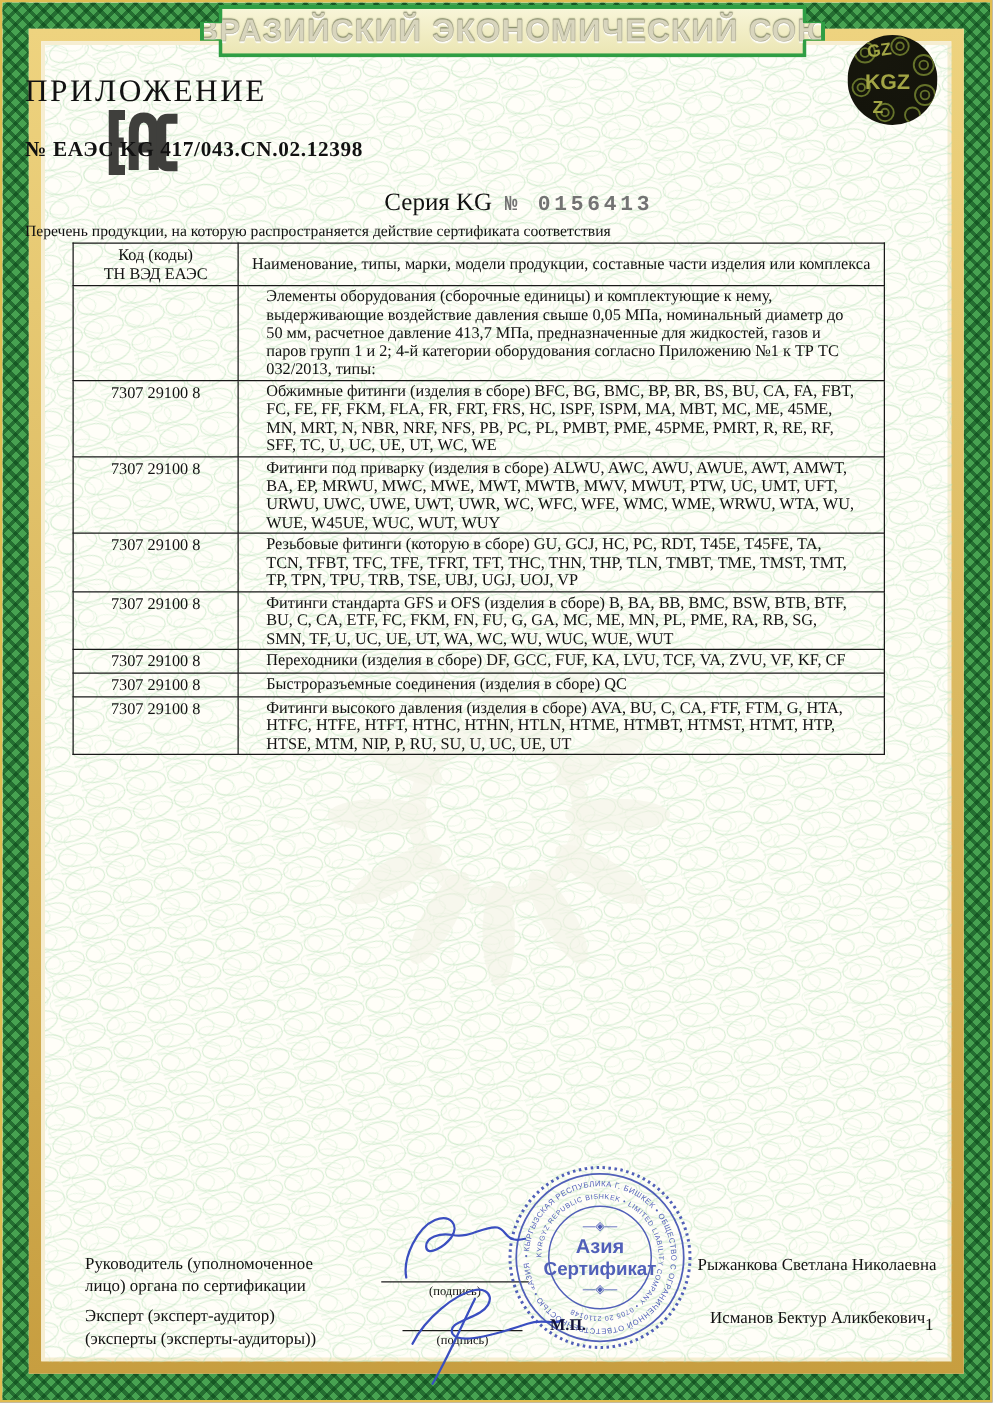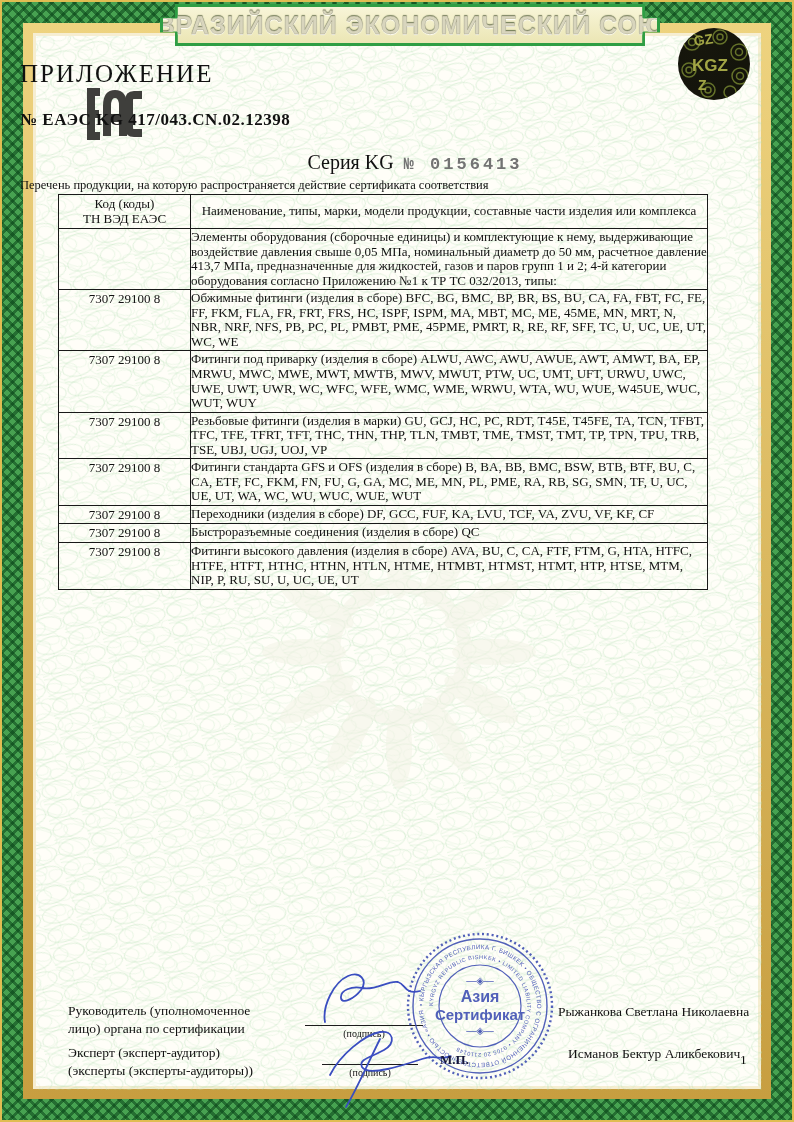--- a/index.html
+++ b/index.html
@@ -49,21 +49,21 @@
   .series{top:149px;display:flex;justify-content:center;align-items:baseline;gap:10px;}
   .series-label{font-size:20px;}
   .series-number{font-family:"Liberation Mono","DejaVu Sans Mono",monospace;font-size:17px;
     font-weight:bold;letter-spacing:3px;color:#737373;}
   .subtitle{top:176px;font-size:12.5px;}
 
   
   table.products{position:absolute;left:56px;top:192px;width:650px;border-collapse:collapse;
     z-index:6;table-layout:fixed;}
   .products th,.products td{border:1px solid #191919;font-weight:normal;font-size:13px;
-    padding:1px 0;vertical-align:top;line-height:1.12;background:transparent;}
+    padding:1px 22px;vertical-align:top;line-height:1.12;background:transparent;}
   .products th{text-align:center;vertical-align:middle;padding:2px 4px;}
   .products col.c1{width:132px;}
   .products td.code{font-size:13px;padding-top:2px;text-align:center;}
   .products td.desc{white-space:normal;}
 
   
   .role{position:absolute;left:66px;width:220px;font-size:13.5px;line-height:1.33;
     white-space:pre-line;z-index:6;font-family:Liberation Serif, serif;}
   .role1{top:1000px;}
   .role2{top:1042px;}
@@ -198,21 +198,21 @@
           <tr>
             <td class="code">7307 29100 8</td>
             <td class="desc">Обжимные фитинги (изделия в сборе)  BFC, BG, BMC, BP, BR, BS, BU, CA, FA, FBT, FC, FE, FF, FKM, FLA, FR, FRT, FRS, HC, ISPF, ISPM, MA, MBT, MC, ME, 45ME, MN, MRT, N, NBR, NRF, NFS, PB, PC, PL, PMBT, PME, 45PME, PMRT, R, RE, RF, SFF, TC, U, UC, UE, UT, WC, WE</td>
           </tr>
           <tr>
             <td class="code">7307 29100 8</td>
             <td class="desc">Фитинги под приварку (изделия в сборе) ALWU, AWC, AWU, AWUE, AWT, AMWT, BA, EP, MRWU, MWC, MWE, MWT, MWTB, MWV, MWUT, PTW, UC, UMT, UFT, URWU, UWC, UWE, UWT, UWR, WC, WFC, WFE, WMC, WME, WRWU, WTA, WU, WUE, W45UE, WUC, WUT, WUY</td>
           </tr>
           <tr>
             <td class="code">7307 29100 8</td>
-            <td class="desc">Резьбовые фитинги (изделия в марки) GU, GCJ, HC, PC, RDT, T45E, T45FE, TA, TCN, TFBT, TFC, TFE, TFRT, TFT, THC, THN, THP, TLN, TMBT, TME, TMST, TMT, TP, TPN, TPU, TRB, TSE, UBJ, UGJ, UOJ, VP</td>
+            <td class="desc">Резьбовые фитинги (которую в сборе) GU, GCJ, HC, PC, RDT, T45E, T45FE, TA, TCN, TFBT, TFC, TFE, TFRT, TFT, THC, THN, THP, TLN, TMBT, TME, TMST, TMT, TP, TPN, TPU, TRB, TSE, UBJ, UGJ, UOJ, VP</td>
           </tr>
           <tr>
             <td class="code">7307 29100 8</td>
             <td class="desc">Фитинги стандарта GFS и OFS (изделия в сборе) B, BA, BB, BMC, BSW, BTB, BTF, BU, C, CA, ETF, FC, FKM, FN, FU, G, GA, MC, ME, MN, PL, PME, RA, RB, SG, SMN, TF, U, UC, UE, UT, WA, WC, WU, WUC, WUE, WUT</td>
           </tr>
           <tr>
             <td class="code">7307 29100 8</td>
             <td class="desc">Переходники (изделия в сборе) DF, GCC, FUF, KA, LVU, TCF, VA, ZVU, VF, KF, CF</td>
           </tr>
           <tr>

